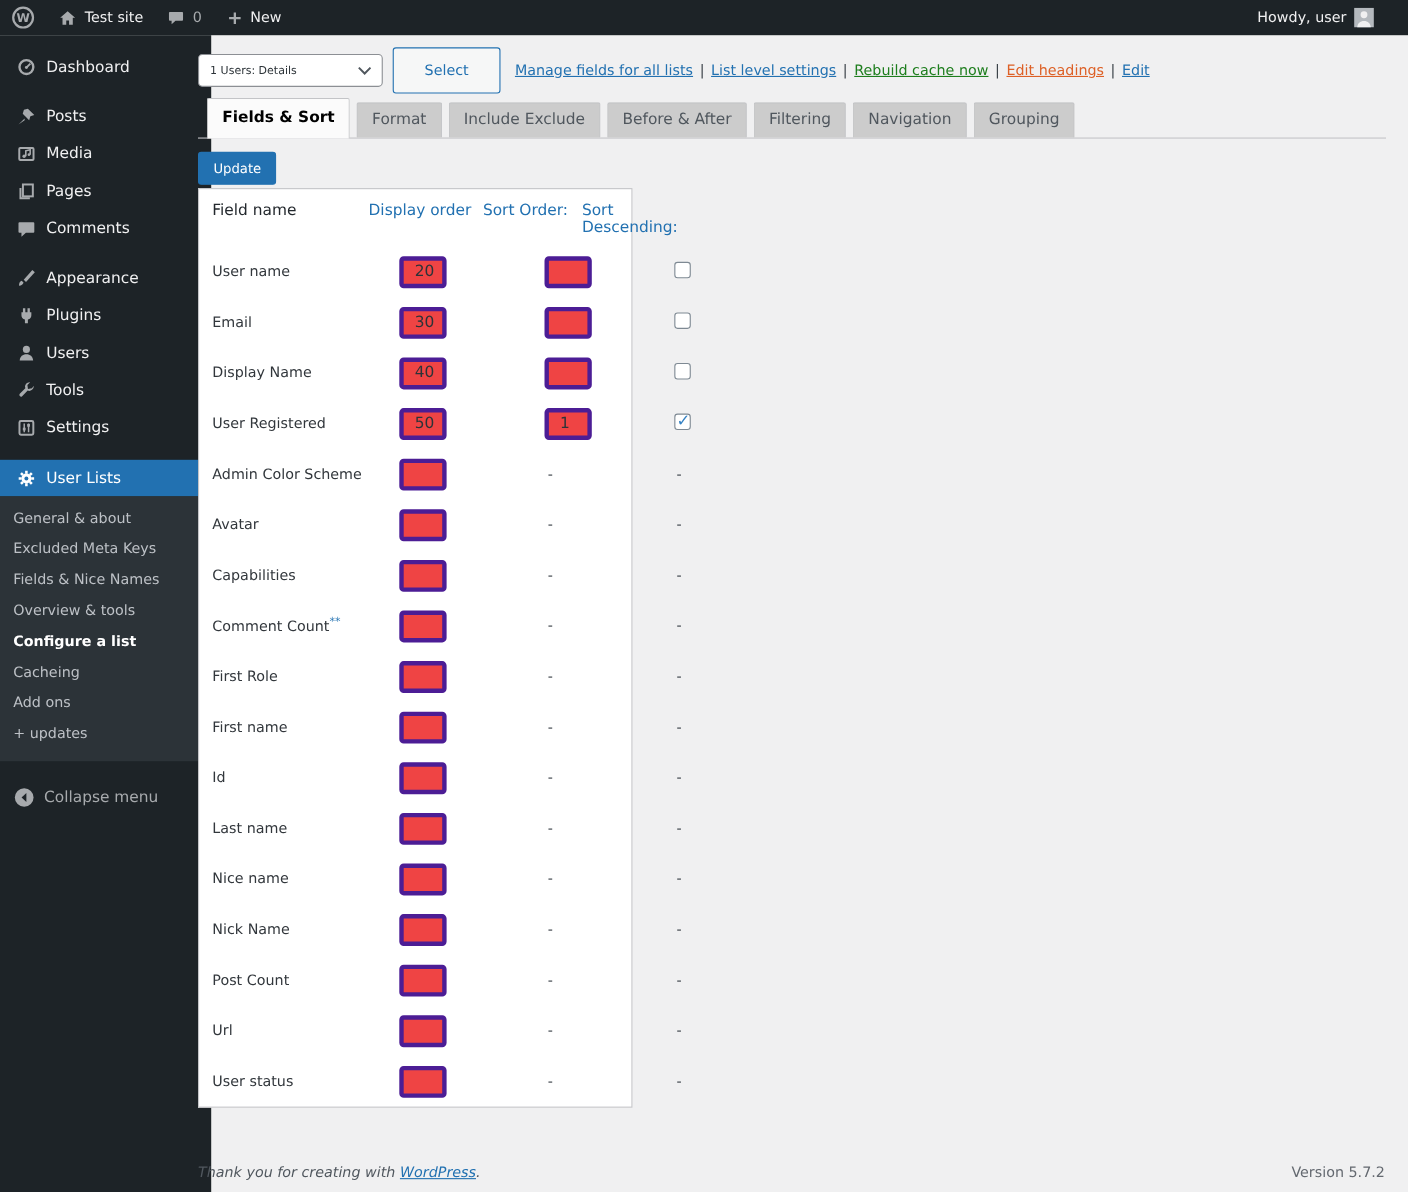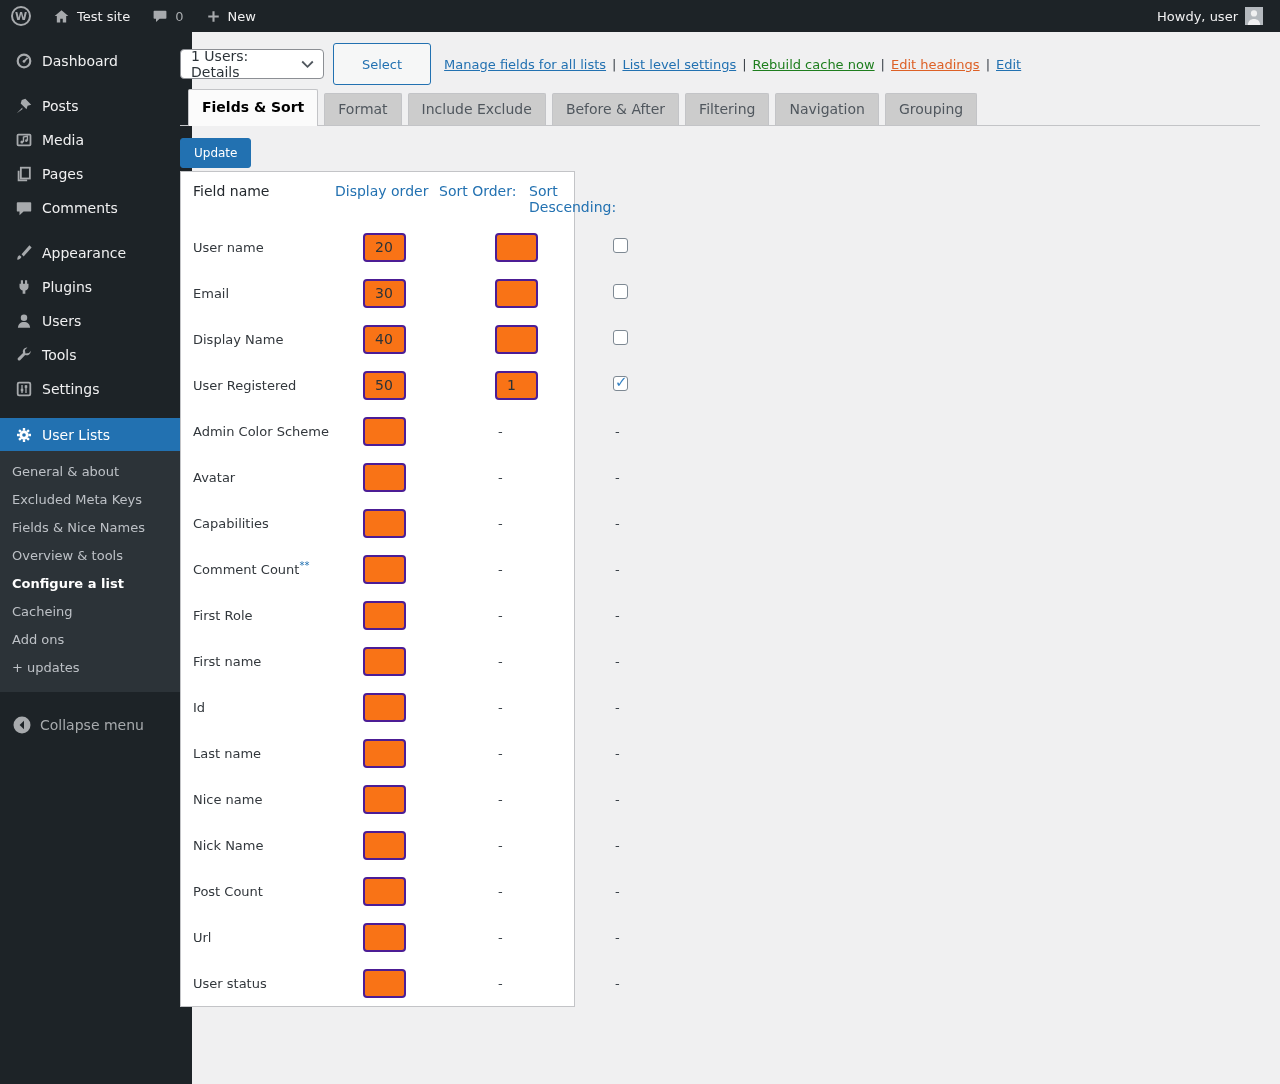--- a/index.html
+++ b/index.html
@@ -16,21 +16,21 @@
     position:absolute; top:0; left:0; right:0; height:32px;
     background:#1d2327; color:#f0f0f1; display:flex; align-items:center; z-index:60;
   }
   .ab-item { display:flex; align-items:center; gap:7px; padding:0 11px; height:32px; font-size:13px; color:#f0f0f1; cursor:pointer; }
   .ab-icon { color:#a7aaad; display:flex; align-items:center; }
   .wp-logo-circle {
     width:20px; height:20px; border:2px solid #a7aaad; border-radius:50%;
     color:#a7aaad; font-size:11px; font-weight:bold; display:flex; align-items:center; justify-content:center;
   }
   .ab-count { color:#a7aaad; }
-  .ab-right { margin-left:auto; display:flex; align-items:center; padding-right:6px; }
+  .ab-right { margin-left:auto; display:flex; align-items:center; padding-right:20px; }
 
   
   #sidebar {
     position:absolute; top:32px; left:0; bottom:0; width:192px;
     background:#1d2327; color:#f0f0f1; padding-top:12px; font-size:14px;
   }
   .menu-item { display:flex; align-items:center; height:34px; cursor:pointer; color:#f0f0f1; }
   .menu-item .icon { width:20px; margin:0 8px 0 14px; color:#a7aaad; display:flex; justify-content:center; }
   .mi-label { line-height:34px; }
   .menu-gap { height:11px; }
@@ -44,23 +44,23 @@
   .submenu-item { padding:7px 4px 7px 12px; font-size:13px; color:#bdc1c6; cursor:pointer; line-height:14px; }
   .submenu-item.current { color:#fff; font-weight:bold; }
   #collapse-menu { display:flex; align-items:center; gap:8px; margin-top:16px; height:34px; color:#a7aaad; cursor:pointer; padding-left:12px; }
 
   
   #content { position:absolute; left:160px; top:32px; right:0; bottom:0; padding:17px 20px 0; }
   .page-title { font-size:17px; font-weight:bold; color:#23282d; margin:0 0 16px; line-height:22px; }
 
   .controls { display:flex; align-items:center; height:30px; }
   .select-box {
-    width:144px; height:30px; background:#fff; border:1px solid #8c8f94; border-radius:4px;
+    width:168px; height:30px; background:#fff; border:1px solid #8c8f94; border-radius:4px;
     display:flex; align-items:center; justify-content:space-between; padding:0 9px 0 10px;
-    font-size:14px; color:#2c3338; cursor:pointer;
+    font-size:10px; color:#2c3338; cursor:pointer;
   }
   .btn-select {
     margin-left:9px; height:42px; padding:0 28px; background:#f6f7f7;
     border:1px solid #2271b1; border-radius:3px; color:#2271b1; font-size:13px; cursor:pointer;
     font-family:inherit;
   }
   .links { margin-left:13px; display:flex; align-items:center; gap:6px; font-size:13px; color:#3c434a; }
   .links a { text-decoration:underline; cursor:pointer; }
   .link-sep { color:#3c434a; }
 
@@ -74,21 +74,21 @@
   .btn-update {
     margin-top:12px; background:#2271b1; border:1px solid #2271b1; border-radius:3px;
     color:#fff; font-size:12px; padding:7px 13px; cursor:pointer; display:inline-block; font-family:inherit;
   }
 
   .fields-table { margin-top:3px; width:395px; background:#fff; border:1px solid #c3c4c7; }
   .t-header { display:grid; grid-template-columns:142px 104px 90px 1fr; padding:11px 0 9px 12px; font-size:14px; color:#23282d; }
   .t-header .hd { color:#2271b1; }
   .t-row { display:grid; grid-template-columns:142px 104px 90px 1fr; padding-left:12px; height:46px; align-items:center; font-size:13px; color:#32373c;gap:28px; }
   .num-input {
-    width:43px; height:29px; border:2px solid #4c1d95; border-radius:4px; background:#f97316;
+    width:43px; height:29px; border:4px solid #4c1d95; border-radius:4px; background:#ef4444;
     font-size:14px; color:#2c3338; padding:0 0 0 10px; font-family:inherit;
   }
   .checkbox {
     width:15px; height:15px; border:1px solid #7e8993; border-radius:3px; background:#fff;
     display:inline-block; position:relative; cursor:pointer;
   }
   .checkbox.checked::after {
     content:"\2713"; position:absolute; left:1px; top:-4px;
     color:#3582c4; font-size:15px; font-weight:bold;
   }
@@ -420,13 +420,19 @@
         </div>
         <div class="t-row">
           <div class="cell c0"><span>User status</span></div>
           <div class="cell c1"><input class="num-input" type="text" style=""></div>
           <div class="cell c2"><span class="dash">-</span></div>
           <div class="cell c3"><span class="dash">-</span></div>
         </div>
       </div>
   </div>
 
+  <div class="footer">
+    <span class="footer-left">
+      <span>Thank you for creating with </span><a>WordPress</a><span>.</span>
+    </span>
+    <span class="footer-version">Version 5.7.2</span>
+  </div>
 </div>
 
 </body></html>

